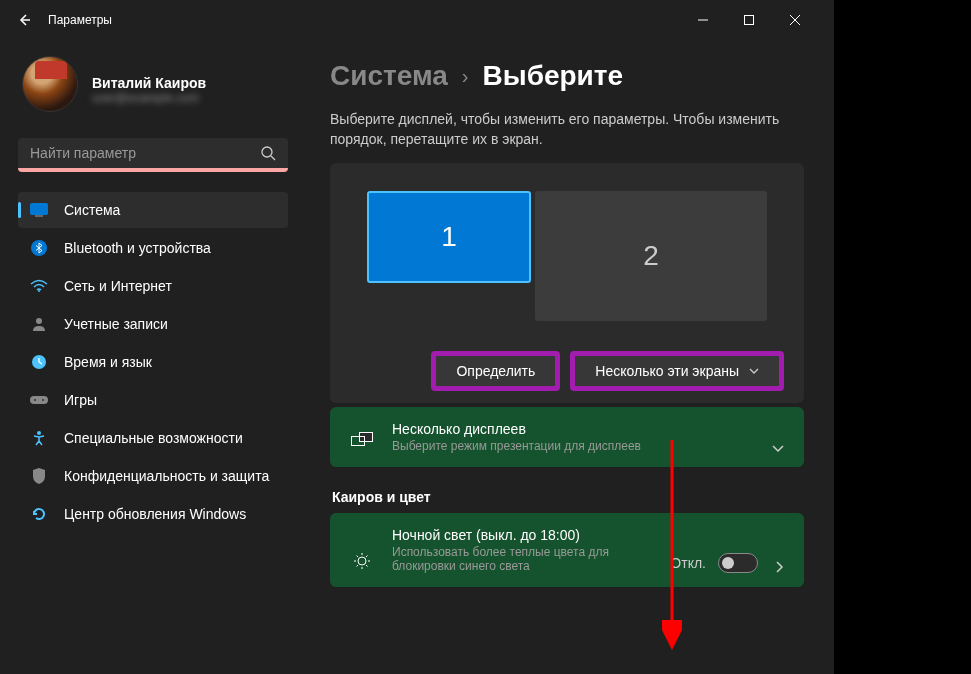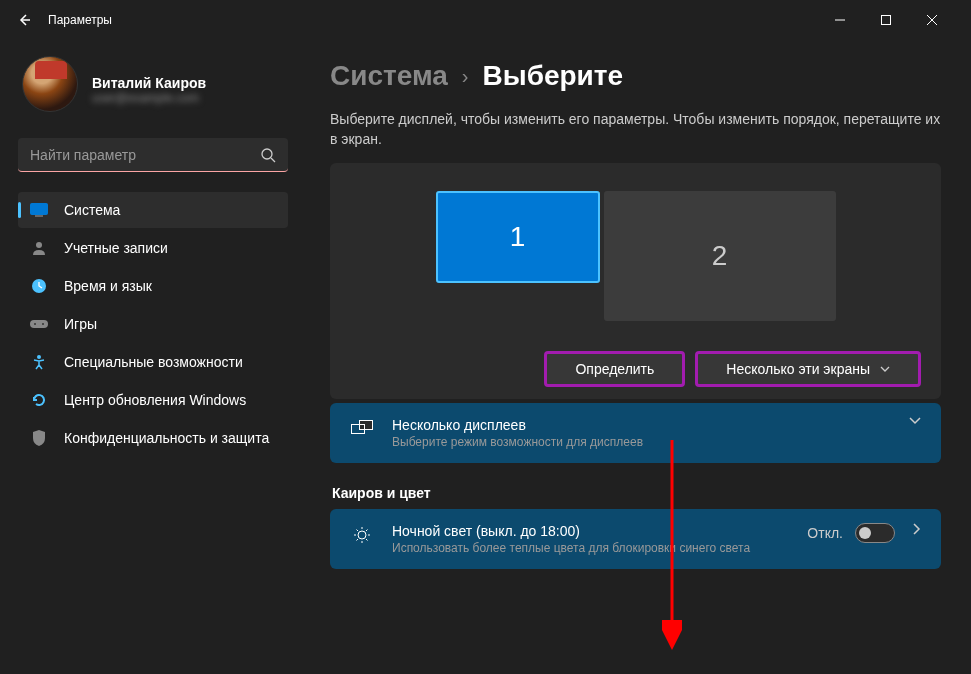--- a/index.html
+++ b/index.html
@@ -1,52 +1,52 @@
 <!DOCTYPE html>
 <html><head>
   <meta charset="utf-8">
   <style>
     * { margin: 0; padding: 0; box-sizing: border-box; font-family: "Segoe UI", sans-serif; }
     body { background: #000; width: 971px; height: 674px; overflow: hidden; }
-    .window { background: #202020; width: 971px; height: 674px; position: relative; }
+    .window { background: #202020; width: 834px; height: 674px; position: relative; }
     .titlebar { height: 40px; display: flex; align-items: center; padding: 0 16px; color: #fff; }
     .titlebar-back { width: 16px; height: 16px; margin-right: 16px; display: flex; align-items: center; justify-content: center; cursor: pointer; }
     .titlebar-title { font-size: 12px; flex: 1; }
     .titlebar-controls { display: flex; gap: 0; }
     .titlebar-btn { width: 46px; height: 32px; display: flex; align-items: center; justify-content: center; cursor: pointer; }
     .content { display: flex; height: calc(100% - 40px); }
     .sidebar { width: 300px; padding: 10px 12px 10px 18px; display: flex; flex-direction: column; }
     .user-block { display: flex; align-items: center; gap: 14px; margin-bottom: 20px; padding: 6px 4px; }
     .avatar { width: 56px; height: 56px; border-radius: 50%; background: radial-gradient(circle at 35% 30%, #d4a574 20%, #8b4513 40%, #2d1810 70%); border: 1px solid #333; position: relative; overflow: hidden; }
     .avatar::before { content: ''; position: absolute; top: 4px; left: 12px; width: 32px; height: 18px; background: #c0392b; border-radius: 4px 4px 0 0; }
     .user-info { display: flex; flex-direction: column; margin-top: 12px; }
     .user-name { color: #fff; font-size: 14px; font-weight: 600; }
     .user-email { color: #888; font-size: 12px; filter: blur(3px); }
-    .search-box { background: #2d2d2d; border-radius: 4px; height: 34px; display: flex; align-items: center; padding: 0 12px; margin-bottom: 20px; border-bottom: 1px solid #fca5a5; }
+    .search-box { background: #2d2d2d; border-radius: 4px; height: 34px; display: flex; align-items: center; padding: 0 12px; margin-bottom: 20px; border-bottom: 4px solid #fca5a5; }
     .search-input { background: transparent; border: none; outline: none; color: #ccc; font-size: 14px; flex: 1; }
     .search-input::placeholder { color: #999; }
     .nav-list { display: flex; flex-direction: column; gap: 2px; }
     .nav-item { display: flex; align-items: center; gap: 16px; padding: 9px 12px; border-radius: 4px; cursor: pointer; color: #fff; font-size: 14px; position: relative; }
     .nav-item.active { background: #2d2d2d; }
     .nav-item.active::before { content: ''; position: absolute; left: 0; top: 10px; bottom: 10px; width: 3px; background: #4cc2ff; border-radius: 2px; }
     .nav-icon { width: 18px; height: 18px; display: flex; align-items: center; justify-content: center; flex-shrink: 0; }
     .main { flex: 1; padding: 20px 30px 0 30px; overflow: hidden; position: relative; }
     .breadcrumb { display: flex; align-items: center; gap: 14px; margin-bottom: 18px; }
     .crumb { font-size: 28px; font-weight: 600; color: #888; cursor: pointer; }
     .crumb.current { color: #fff; cursor: default; }
     .crumb-sep { font-size: 20px; color: #888; }
     .help-text { color: #ccc; font-size: 14px; margin-bottom: 14px; line-height: 1.4; }
     .display-arrange { background: #2b2b2b; border-radius: 6px; padding: 28px 20px 12px 20px; }
     .monitors { display: flex; gap: 4px; justify-content: center; align-items: flex-start; margin-bottom: 30px; }
     .monitor { display: flex; align-items: center; justify-content: center; font-size: 28px; color: #fff; border-radius: 3px; }
     .monitor-1 { width: 164px; height: 92px; background: #0078d4; border: 2px solid #4cc2ff; }
     .monitor-2 { width: 232px; height: 130px; background: #3c3c3c; color: #ccc; }
     .arrange-actions { display: flex; justify-content: flex-end; gap: 10px; }
-    .btn { background: #373737; color: #fff; border: 3px solid #a21caf; border-radius: 4px; padding: 7px 28px; font-size: 14px; cursor: pointer; display: flex; align-items: center; gap: 10px; }
-    .setting-row { background: #0c4a6e; border-radius: 6px; padding: 14px 20px; margin-top: 4px; display: flex; align-items: flex-start; gap: 18px; cursor: pointer; }
+    .btn { background: #373737; color: #fff; border: 5px solid #a21caf; border-radius: 4px; padding: 7px 20px; font-size: 14px; cursor: pointer; display: flex; align-items: center; gap: 10px; }
+    .setting-row { background: #14532d; border-radius: 6px; padding: 14px 20px; margin-top: 4px; display: flex; align-items: flex-end; gap: 18px; cursor: pointer; }
     .setting-icon { width: 24px; height: 24px; display: flex; align-items: center; justify-content: center; color: #fff; flex-shrink: 0; }
     .setting-text { flex: 1; }
     .setting-title { color: #fff; font-size: 14px; }
     .setting-desc { color: #999; font-size: 12px; margin-top: 2px; }
     .section-header { color: #fff; font-size: 14px; font-weight: 600; margin: 22px 0 8px 2px; }
     .toggle-wrap { display: flex; align-items: center; gap: 12px; color: #ccc; font-size: 14px; }
     .toggle { width: 40px; height: 20px; border-radius: 10px; border: 1px solid #888; position: relative; background: #2b2b2b; }
     .toggle::after { content: ''; position: absolute; left: 3px; top: 3px; width: 12px; height: 12px; border-radius: 50%; background: #ccc; }
     .chev { color: #ccc; font-size: 14px; }
     .arrow-overlay { position: absolute; pointer-events: none; }
@@ -109,20 +109,38 @@
               <svg width="18" height="14" viewBox="0 0 18 14">
                 <rect x="0.5" y="0.5" width="17" height="11" rx="1" fill="#0078d4" stroke="#0078d4"></rect>
                 <rect x="5" y="12" width="8" height="2" fill="#666"></rect>
               </svg>
             </span>
           <span>Система</span>
         </div>
         <div class="nav-item">
           <span class="nav-icon">
               <svg width="16" height="16" viewBox="0 0 16 16">
+                <circle cx="8" cy="8" r="8" fill="#0078d4"></circle>
+                <path d="M8 3 L11 5.5 L8 8 L11 10.5 L8 13 V3 M5 5.5 L8 8 L5 10.5" stroke="#fff" fill="none" stroke-width="1"></path>
+              </svg>
+            </span>
+          <span>Bluetooth и устройства</span>
+        </div>
+        <div class="nav-item">
+          <span class="nav-icon">
+              <svg width="18" height="14" viewBox="0 0 18 14">
+                <path d="M1 5 Q9 -2 17 5 M4 8 Q9 3 14 8 M7 11 Q9 9 11 11" stroke="#4cc2ff" fill="none" stroke-width="1.5"></path>
+                <circle cx="9" cy="12" r="1" fill="#4cc2ff"></circle>
+              </svg>
+            </span>
+          <span>Сеть и Интернет</span>
+        </div>
+        <div class="nav-item">
+          <span class="nav-icon">
+              <svg width="16" height="16" viewBox="0 0 16 16">
                 <circle cx="8" cy="5" r="3" fill="#888"></circle>
                 <path d="M2 15 Q2 10 8 10 Q14 10 14 15" fill="#888"></path>
               </svg>
             </span>
           <span>Учетные записи</span>
         </div>
         <div class="nav-item">
           <span class="nav-icon">
               <svg width="16" height="16" viewBox="0 0 16 16">
                 <circle cx="8" cy="8" r="7" fill="#4cc2ff"></circle>
@@ -145,34 +163,34 @@
           <span class="nav-icon">
               <svg width="16" height="16" viewBox="0 0 16 16">
                 <circle cx="8" cy="3" r="2" fill="#4cc2ff"></circle>
                 <path d="M3 6 L8 7 L13 6 M8 7 V11 L5 15 M8 11 L11 15" stroke="#4cc2ff" stroke-width="1.5" fill="none"></path>
               </svg>
             </span>
           <span>Специальные возможности</span>
         </div>
         <div class="nav-item">
           <span class="nav-icon">
+              <svg width="14" height="16" viewBox="0 0 14 16">
+                <path d="M7 0 L13 2 V8 Q13 14 7 16 Q1 14 1 8 V2 Z" fill="#888"></path>
+              </svg>
+            </span>
+          <span>Конфиденциальность и защита</span>
+        </div>
+        <div class="nav-item">
+          <span class="nav-icon">
               <svg width="16" height="16" viewBox="0 0 16 16">
                 <path d="M3 8 A5 5 0 1 1 5 12" stroke="#4cc2ff" fill="none" stroke-width="2"></path>
                 <path d="M3 5 V8 H6" stroke="#4cc2ff" fill="none" stroke-width="2"></path>
               </svg>
             </span>
           <span>Центр обновления Windows</span>
-        </div>
-        <div class="nav-item">
-          <span class="nav-icon">
-              <svg width="14" height="16" viewBox="0 0 14 16">
-                <path d="M7 0 L13 2 V8 Q13 14 7 16 Q1 14 1 8 V2 Z" fill="#888"></path>
-              </svg>
-            </span>
-          <span>Конфиденциальность и защита</span>
         </div>
       </div>
     </div>
 
     <div class="main">
       <div class="breadcrumb">
         <span class="crumb">Система</span>
         <span class="crumb-sep">›</span>
         <span class="crumb current">Выберите</span>
       </div>
@@ -200,21 +218,21 @@
       <div class="setting-row">
         <div class="setting-icon">
           <svg width="22" height="18" viewBox="0 0 22 18">
               <rect x="0.5" y="4.5" width="13" height="9" stroke="#fff" fill="none"></rect>
               <rect x="8.5" y="0.5" width="13" height="9" stroke="#fff" fill="#2b2b2b"></rect>
               <rect x="0.5" y="4.5" width="13" height="9" stroke="#fff" fill="none"></rect>
             </svg>
         </div>
         <div class="setting-text">
           <div class="setting-title">Несколько дисплеев</div>
-          <div class="setting-desc">Выберите режим возможности для дисплеев</div>
+          <div class="setting-desc">Выберите режим презентации для дисплеев</div>
         </div>
         <span class="chev">
             <svg width="12" height="8" viewBox="0 0 12 8">
               <path d="M1 1 L6 6 L11 1" stroke="#ccc" fill="none" stroke-width="1.5"></path>
             </svg>
           </span>
       </div>
 
       <div class="section-header">Каиров и цвет</div>
 

